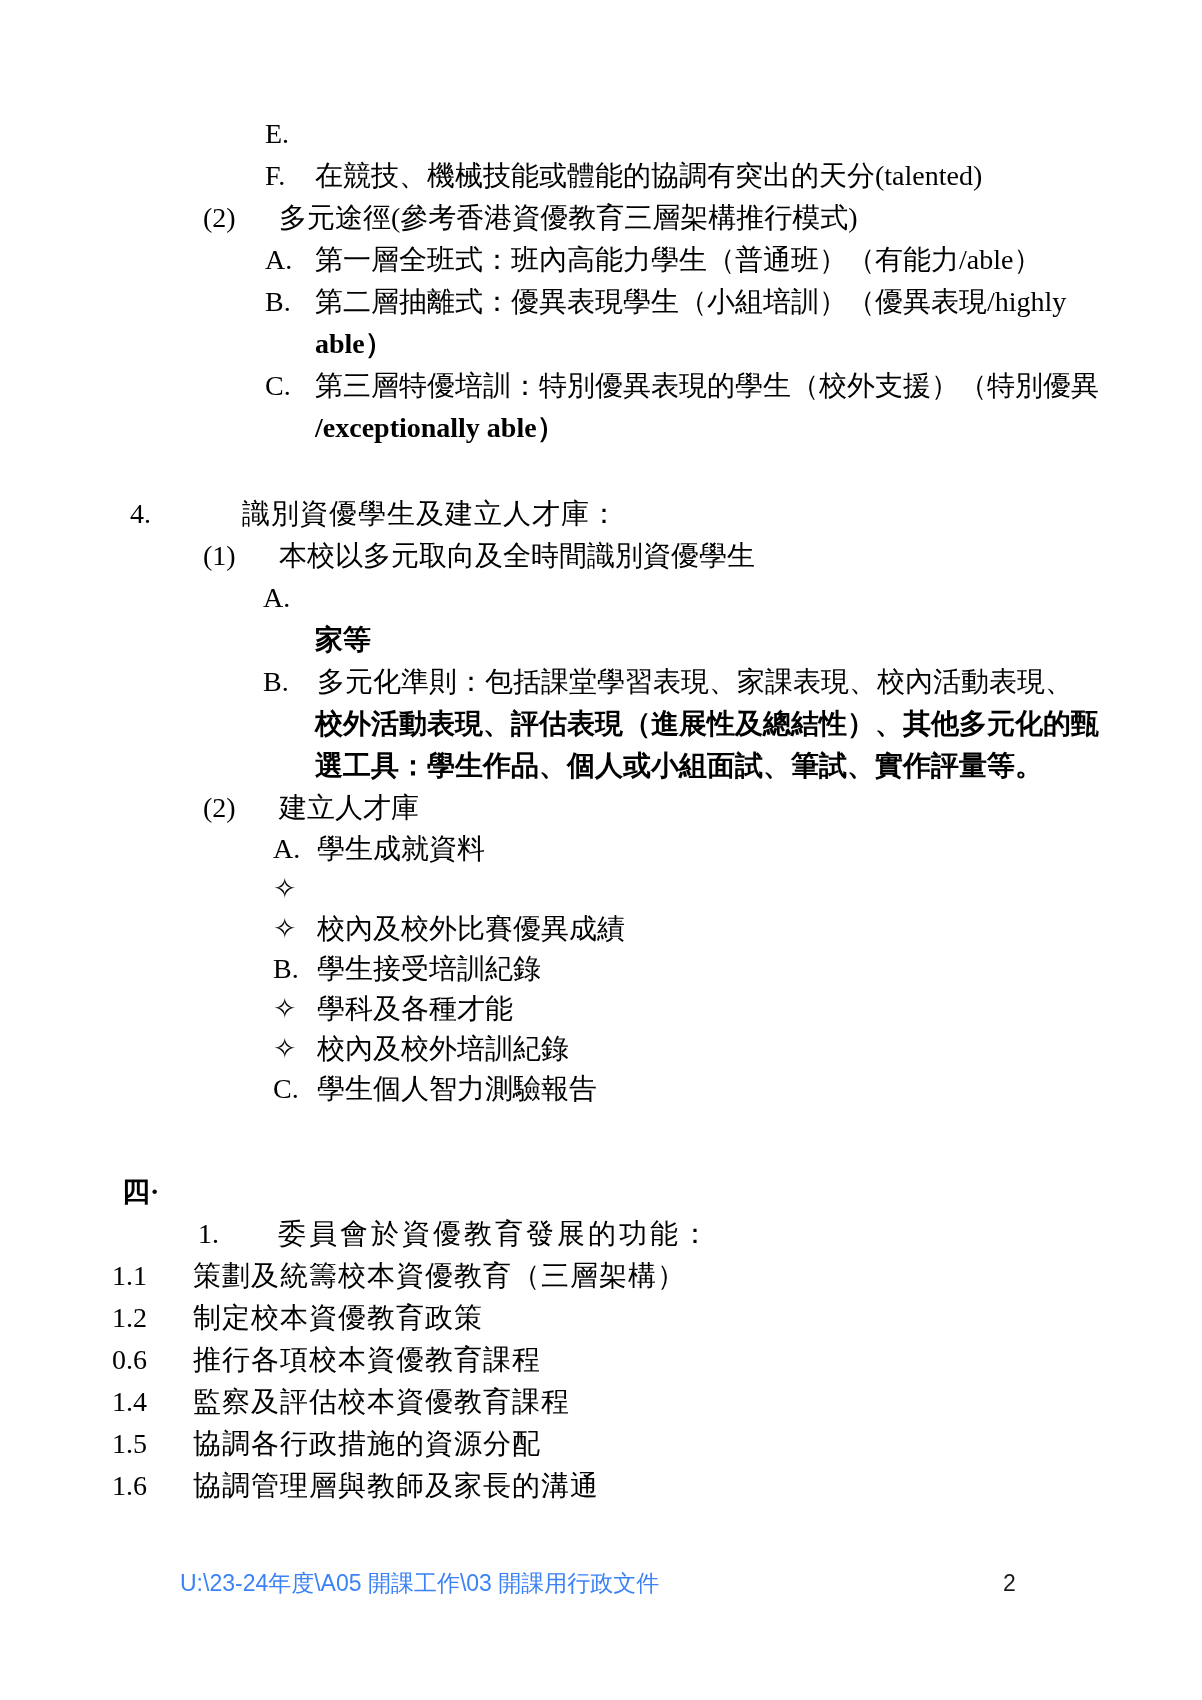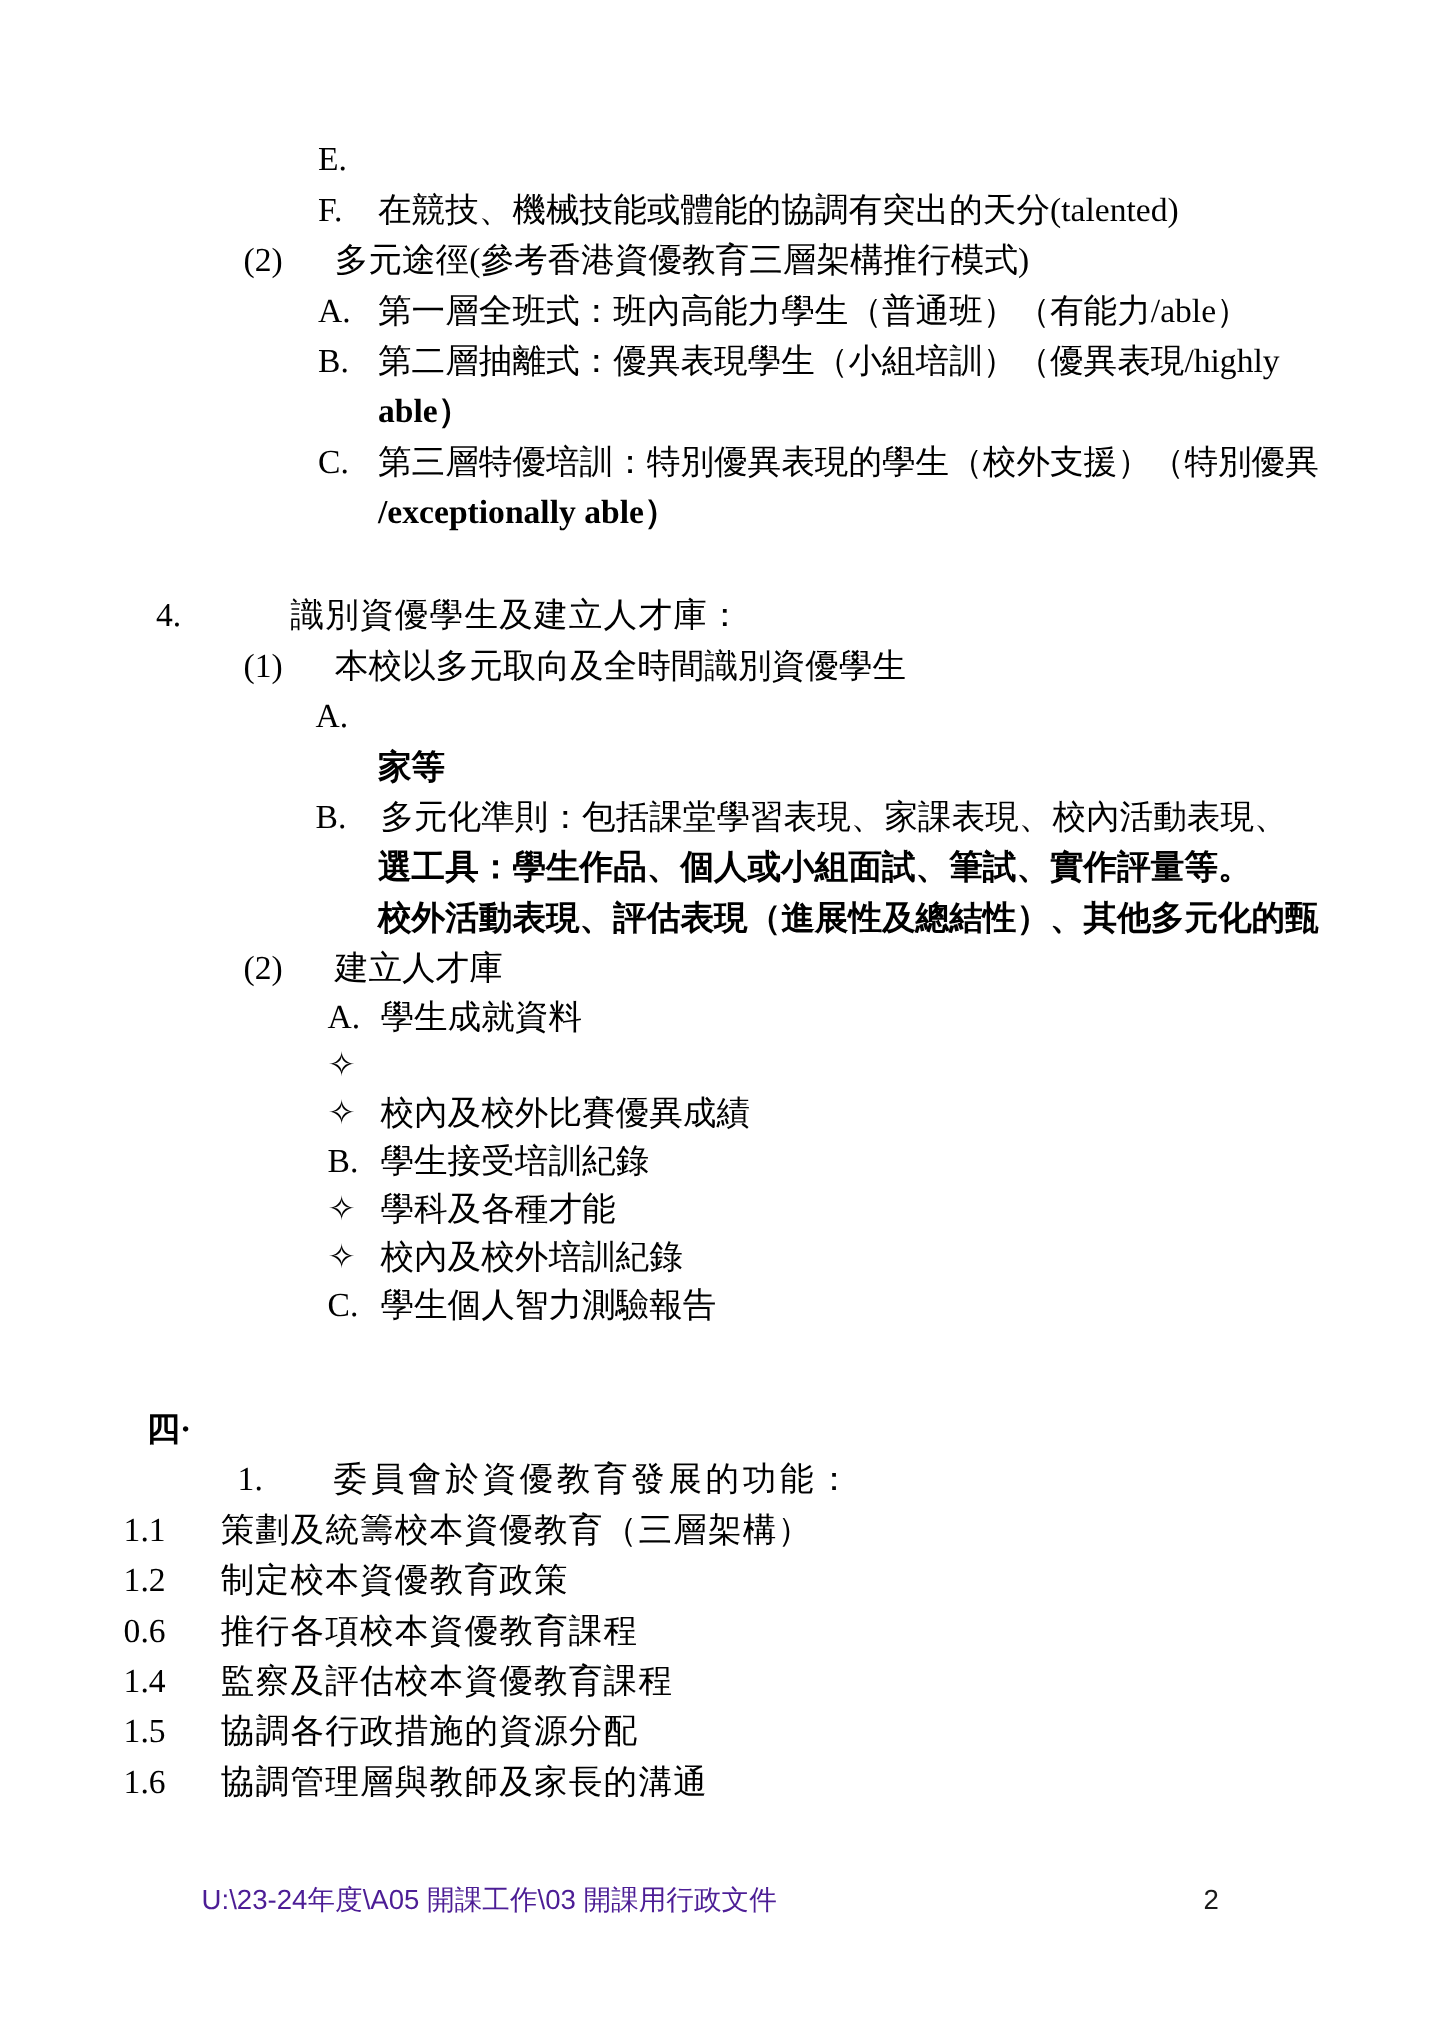--- a/index.html
+++ b/index.html
@@ -33,31 +33,31 @@
   .l-sec4l2{padding-left:263px;}  .l-sec4l2 .marker{width:54px;}
   .l-sec4l1{padding-left:203px;}  .l-sec4l1 .marker{width:76px;}
   .l-sec4  {padding-left:130px;margin-top:44px;letter-spacing:1px;}
   .l-sec4 .marker{width:112px;letter-spacing:0;}
   .l-cont  {padding-left:315px;font-weight:bold;}
   .l-pool  {padding-left:273px;line-height:40px;} .l-pool .marker{width:44px;}
   .l-h4    {padding-left:122px;margin-top:62px;font-weight:bold;letter-spacing:2px;}
   .l-h4 .marker{width:80px;letter-spacing:0;}
   .l-c1f   {padding-left:198px;letter-spacing:3px;}
   .l-c1f .marker{width:80px;letter-spacing:0;}
-  .l-c1    {padding-left:80px;letter-spacing:1px;margin-left:23px;}
+  .l-c1    {padding-left:112px;letter-spacing:1px;}
   .l-c1 .marker{width:81px;letter-spacing:0;}
 
   .footer-path{
     position:absolute;
-    left:168px;
+    left:180px;
     top:1568px;
     font-family:"Liberation Sans","DejaVu Sans",sans-serif;
     font-size:23px;
     line-height:30px;
-    color:#4c1d95;
+    color:#3b82f6;
     white-space:pre;
   }
   .footer-page{
     position:absolute;
     left:1003px;
     top:1568px;
     font-family:"Liberation Sans","DejaVu Sans",sans-serif;
     font-size:23px;
     line-height:30px;
     color:#1a1a1a;
@@ -74,22 +74,22 @@
       <div class="line l-sec3l2"><span class="marker">A.</span><span class="text">第一層全班式：班內高能力學生（普通班）（有能力/able）</span></div>
       <div class="line l-sec3l2"><span class="marker">B.</span><span class="text">第二層抽離式：優異表現學生（小組培訓）（優異表現/highly</span></div>
       <div class="line l-cont"><span class="text">able）</span></div>
       <div class="line l-sec3l2"><span class="marker">C.</span><span class="text">第三層特優培訓：特別優異表現的學生（校外支援）（特別優異</span></div>
       <div class="line l-cont"><span class="text">/exceptionally able）</span></div>
       <div class="line l-sec4"><span class="marker">4.</span><span class="text">識別資優學生及建立人才庫：</span></div>
       <div class="line l-sec4l1"><span class="marker">(1)</span><span class="text">本校以多元取向及全時間識別資優學生</span></div>
       <div class="line l-sec4l2"><span class="marker">A.</span></div>
       <div class="line l-cont"><span class="text">家等</span></div>
       <div class="line l-sec4l2"><span class="marker">B.</span><span class="text">多元化準則：包括課堂學習表現、家課表現、校內活動表現、</span></div>
+      <div class="line l-cont"><span class="text">校外活動表現、評估表現（進展性及總結性）、其他多元化的甄</span></div>
       <div class="line l-cont"><span class="text">選工具：學生作品、個人或小組面試、筆試、實作評量等。</span></div>
-      <div class="line l-cont"><span class="text">校外活動表現、評估表現（進展性及總結性）、其他多元化的甄</span></div>
       <div class="line l-sec4l1"><span class="marker">(2)</span><span class="text">建立人才庫</span></div>
       <div class="line l-pool"><span class="marker">A.</span><span class="text">學生成就資料</span></div>
       <div class="line l-pool"><span class="marker">✧</span></div>
       <div class="line l-pool"><span class="marker">✧</span><span class="text">校內及校外比賽優異成績</span></div>
       <div class="line l-pool"><span class="marker">B.</span><span class="text">學生接受培訓紀錄</span></div>
       <div class="line l-pool"><span class="marker">✧</span><span class="text">學科及各種才能</span></div>
       <div class="line l-pool"><span class="marker">✧</span><span class="text">校內及校外培訓紀錄</span></div>
       <div class="line l-pool"><span class="marker">C.</span><span class="text">學生個人智力測驗報告</span></div>
       <div class="line l-h4"><span class="marker">四·</span></div>
       <div class="line l-c1f"><span class="marker">1.</span><span class="text">委員會於資優教育發展的功能：</span></div>

